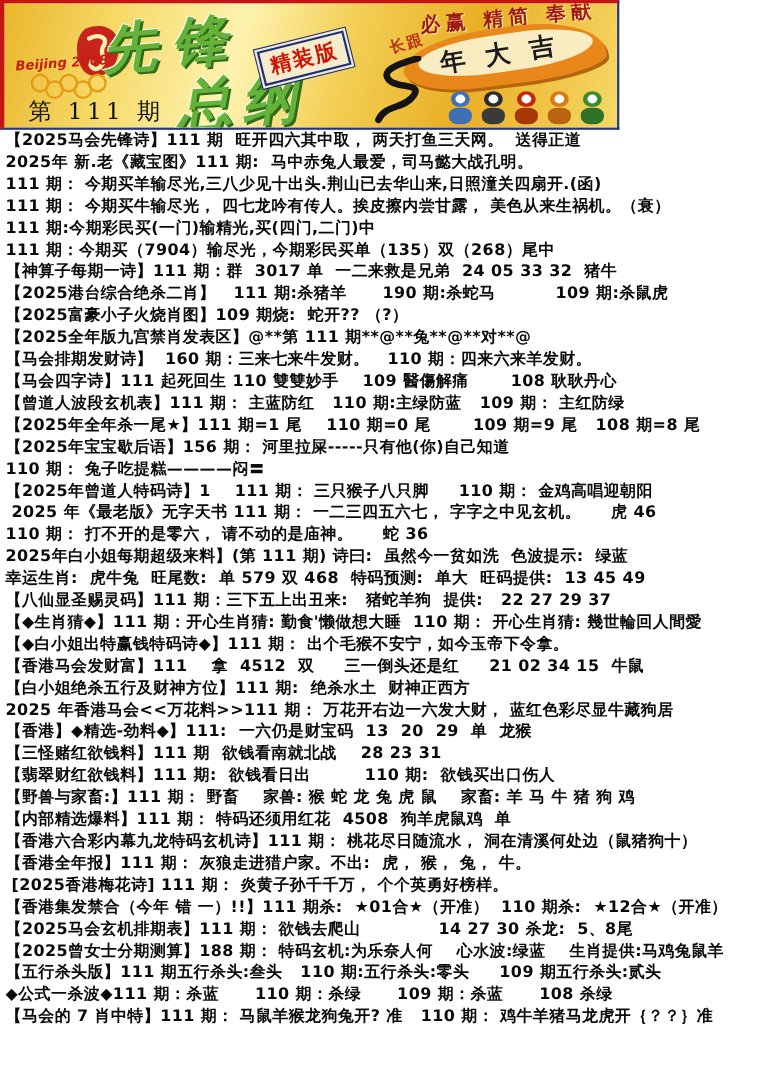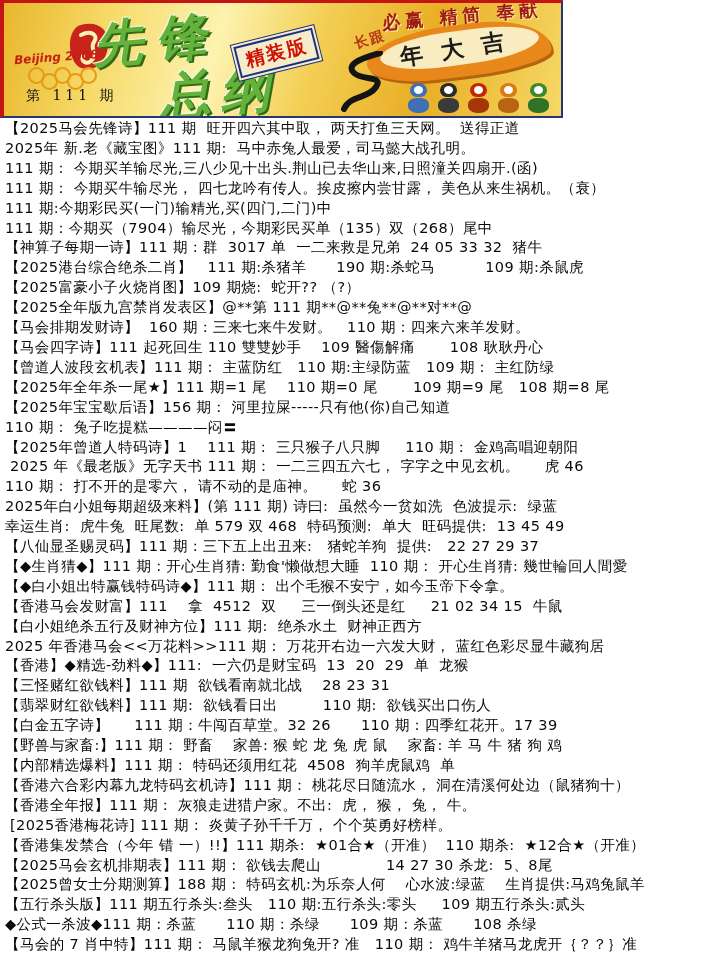--- a/index.html
+++ b/index.html
@@ -11,21 +11,21 @@
     border-left:4px solid #c41414;border-top:3px solid #c41414;
     border-right:2px solid #24357e;border-bottom:2px solid #24357e;
     background:linear-gradient(105deg,#e9b62b 0%,#f6d967 18%,#fdf3b0 38%,#f3cf55 55%,#e9ae25 75%,#f6d967 100%);
     overflow:hidden;}
   .seal{position:absolute;left:64px;top:20px;}
   .emblem-caption{position:absolute;left:10px;top:47px;width:90px;
     color:#c42012;font-size:12px;font-style:italic;font-weight:bold;transform:rotate(-4deg);}
   .rings{position:absolute;left:24px;top:64px;display:flex;}
   .ring{width:13px;height:13px;border:2px solid #e49b16;border-radius:50%;margin-right:-4px;}
   .ring:nth-child(even){margin-top:6px;}
-  .issue{position:absolute;left:22px;top:84px;color:#111;font-size:14px;letter-spacing:4px;
+  .issue{position:absolute;left:22px;top:84px;color:#111;font-size:21px;letter-spacing:4px;
     font-family:"DejaVu Serif",serif;}
   .title{position:absolute;font-weight:bold;font-style:italic;color:#64b23a;
     text-shadow:2px 2px 0 #2f6b1a,-1px -1px 0 #eef7dc,1px -1px 0 #eef7dc;
     font-size:50px;line-height:1;}
   .title.t1{left:88px;top:12px;transform:rotate(-5deg);letter-spacing:14px;}
   .title.t2{left:156px;top:64px;transform:rotate(-4deg);letter-spacing:10px;}
   .badge{position:absolute;left:232px;top:34px;transform:rotate(-14deg);
     background:#f5eccb;border:2px solid #1d2f80;box-shadow:0 0 0 2px #f5eccb,0 0 0 3px #1d2f80;
     color:#d01000;font-weight:bold;font-size:19px;padding:1px 7px;letter-spacing:2px;}
   .slogan-top{position:absolute;left:378px;top:1px;color:#9e1a12;font-weight:bold;
@@ -40,21 +40,21 @@
   .swash-text{position:absolute;left:34px;top:8px;color:#1b1b1b;font-weight:bold;
     font-size:23px;letter-spacing:18px;font-family:"DejaVu Serif",serif;transform:rotate(-2deg);}
   .brush{position:absolute;left:336px;top:48px;}
   .mascots{position:absolute;left:402px;top:80px;display:flex;gap:5px;}
   .mascot{width:25px;height:31px;position:relative;}
   .mascot .head{width:17px;height:14px;margin:0 auto;border-radius:50% 50% 45% 45%;position:relative;}
   .mascot .face{position:absolute;left:4px;top:3px;width:9px;height:8px;background:#fff;border-radius:50%;}
   .mascot .body{width:21px;height:15px;margin:1px auto 0;border-radius:40% 40% 45% 45%;}
 
   
-  .body-text{position:absolute;left:0;top:119px;width:713px;}
+  .body-text{position:absolute;left:0;top:119px;width:713px;font-weight:bold;}
   .tline{white-space:pre;color:#0a0a0a;font-size:14.5px;line-height:19.9px;
     padding-left:5px;letter-spacing:0.4px;font-family:"DejaVu Sans",sans-serif;}
 </style>
 </head>
 <body>
 
 <div class="page">
 
   <div class="banner">
 
@@ -148,21 +148,20 @@
       <div class="tline">幸运生肖:  虎牛兔  旺尾数:  单 579 双 468  特码预测:  单大  旺码提供:  13 45 49</div>
       <div class="tline">【八仙显圣赐灵码】111 期：三下五上出丑来:   猪蛇羊狗  提供:   22 27 29 37</div>
       <div class="tline">【◆生肖猜◆】111 期：开心生肖猜: 勤食'懒做想大睡  110 期： 开心生肖猜: 幾世輪回人間愛</div>
       <div class="tline">【◆白小姐出特赢钱特码诗◆】111 期： 出个毛猴不安宁，如今玉帝下令拿。</div>
       <div class="tline">【香港马会发财富】111    拿  4512  双     三一倒头还是红     21 02 34 15  牛鼠</div>
       <div class="tline">【白小姐绝杀五行及财神方位】111 期:  绝杀水土  财神正西方</div>
       <div class="tline">2025 年香港马会&lt;&lt;万花料&gt;&gt;111 期： 万花开右边一六发大财， 蓝红色彩尽显牛藏狗居</div>
       <div class="tline">【香港】◆精选-劲料◆】111:  一六仍是财宝码  13  20  29  单  龙猴</div>
       <div class="tline">【三怪赌红欲钱料】111 期  欲钱看南就北战    28 23 31</div>
       <div class="tline">【翡翠财红欲钱料】111 期:  欲钱看日出         110 期:  欲钱买出口伤人</div>
-      <div class="tline">【白金五字诗】     111 期：牛闯百草堂。32 26      110 期：四季红花开。17 39</div>
       <div class="tline">【野兽与家畜:】111 期： 野畜    家兽: 猴 蛇 龙 兔 虎 鼠    家畜: 羊 马 牛 猪 狗 鸡</div>
       <div class="tline">【内部精选爆料】111 期： 特码还须用红花  4508  狗羊虎鼠鸡  单</div>
       <div class="tline">【香港六合彩内幕九龙特码玄机诗】111 期： 桃花尽日随流水， 洞在清溪何处边（鼠猪狗十）</div>
       <div class="tline">【香港全年报】111 期： 灰狼走进猎户家。不出:  虎， 猴， 兔， 牛。</div>
       <div class="tline"> [2025香港梅花诗] 111 期： 炎黄子孙千千万， 个个英勇好榜样。</div>
       <div class="tline">【香港集发禁合（今年 错 一）!!】111 期杀:  ★01合★（开准）  110 期杀:  ★12合★（开准）</div>
       <div class="tline">【2025马会玄机排期表】111 期： 欲钱去爬山             14 27 30 杀龙:  5、8尾</div>
       <div class="tline">【2025曾女士分期测算】188 期： 特码玄机:为乐奈人何    心水波:绿蓝    生肖提供:马鸡兔鼠羊</div>
       <div class="tline">【五行杀头版】111 期五行杀头:叁头   110 期:五行杀头:零头     109 期五行杀头:贰头</div>
       <div class="tline">◆公式一杀波◆111 期：杀蓝      110 期：杀绿      109 期：杀蓝      108 杀绿</div>

